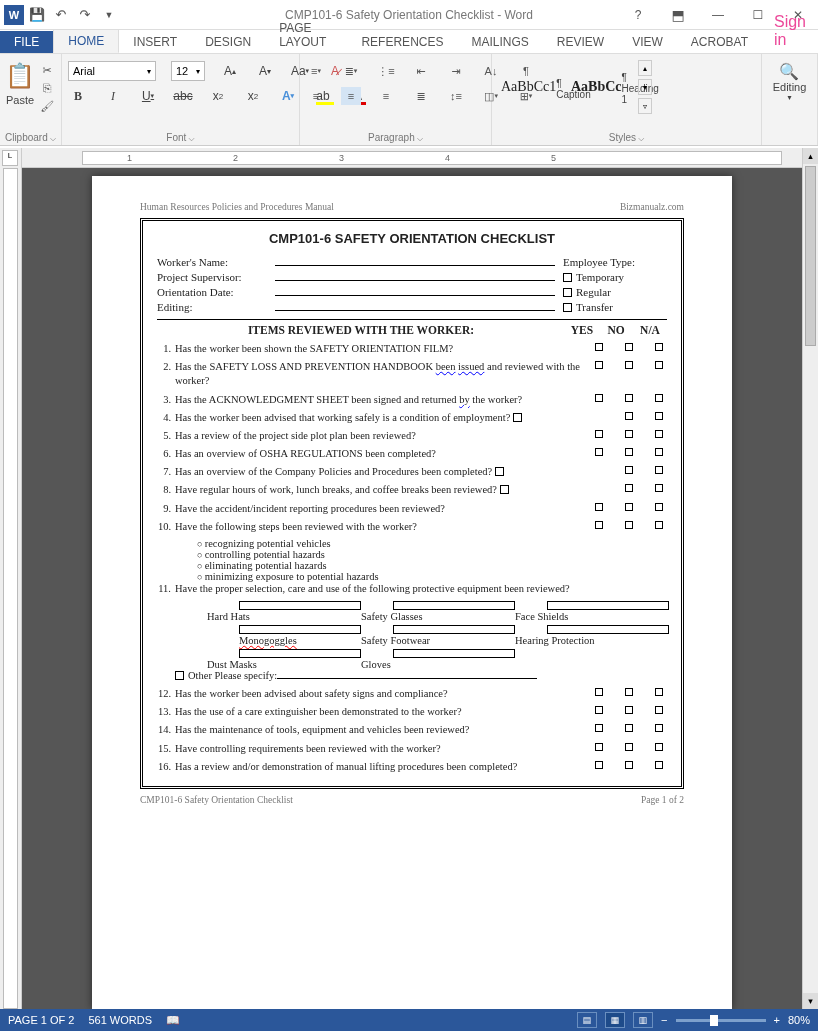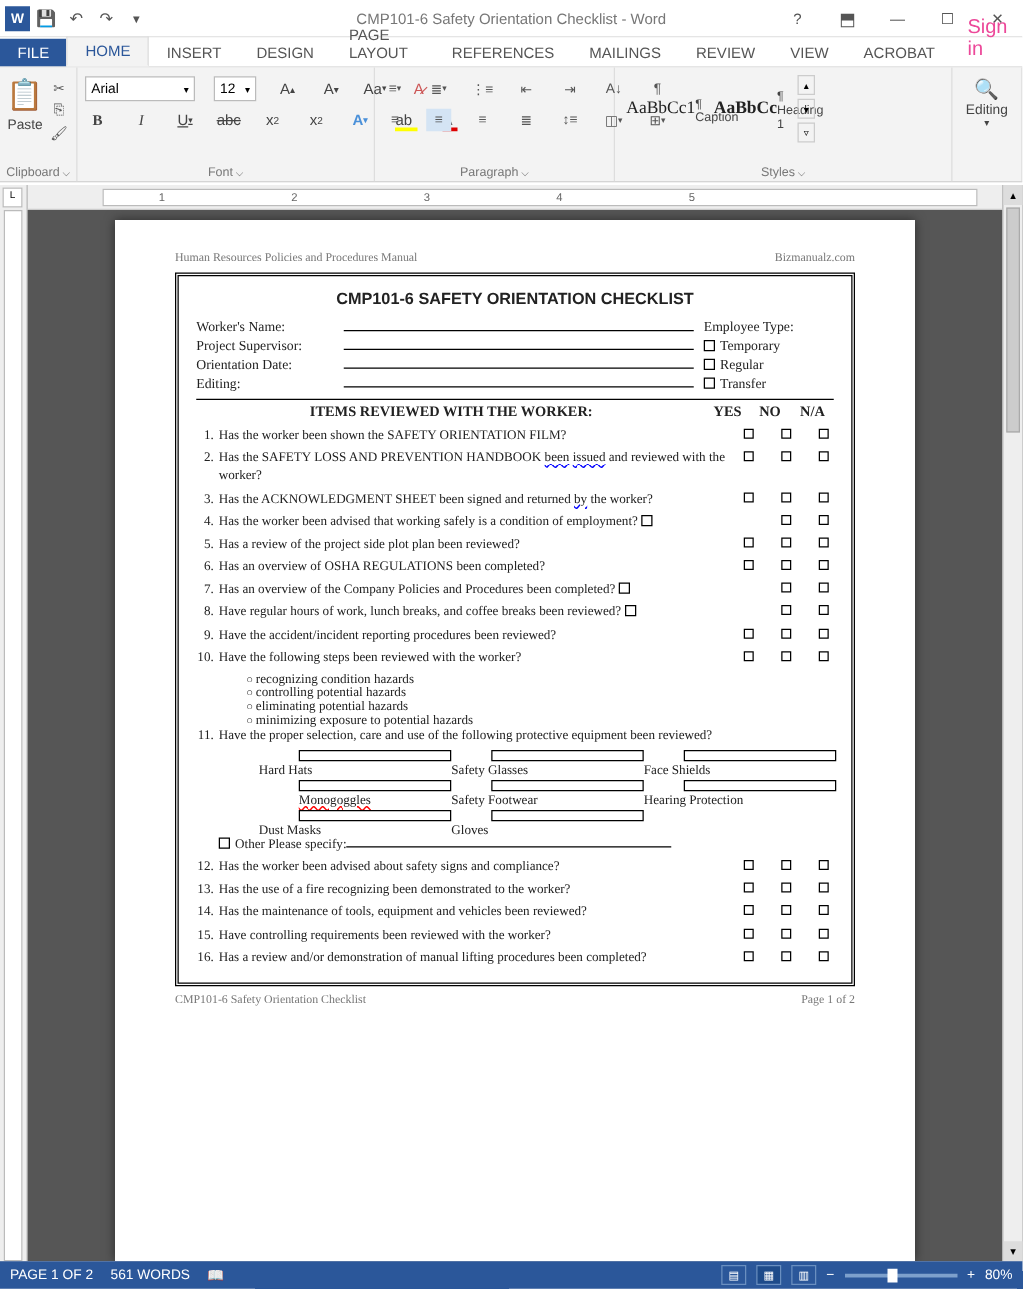--- a/index.html
+++ b/index.html
@@ -385,21 +385,21 @@
                 <span class="n">10.</span>
                 <span class="q">Have the following steps been reviewed with the worker?</span>
                 <span class="cbs">
                   <span class="chk"></span>
                   <span class="chk"></span>
                   <span class="chk"></span>
                 </span>
               </div>
             </div>
           <div class="sublist" id="sublist">
-              <div>recognizing condition hazards</div>
+              <div>recognizing potential vehicles</div>
               <div>controlling potential hazards</div>
               <div>eliminating potential hazards</div>
               <div>minimizing exposure to potential hazards</div>
             </div>
           <div class="item">
               <span class="n">11.</span>
               <span class="q">Have the proper selection, care and use of the following protective equipment been reviewed?</span>
             </div>
           <div class="ppe" id="ppe">
               <span><span class="chk"></span>Hard Hats</span>
@@ -417,21 +417,21 @@
                 <span class="n">12.</span>
                 <span class="q">Has the worker been advised about safety signs and compliance?</span>
                 <span class="cbs">
                   <span class="chk"></span>
                   <span class="chk"></span>
                   <span class="chk"></span>
                 </span>
               </div>
               <div class="item">
                 <span class="n">13.</span>
-                <span class="q">Has the use of a fire recognizing been demonstrated to the worker?</span>
+                <span class="q">Has the use of a care extinguisher been demonstrated to the worker?</span>
                 <span class="cbs">
                   <span class="chk"></span>
                   <span class="chk"></span>
                   <span class="chk"></span>
                 </span>
               </div>
               <div class="item">
                 <span class="n">14.</span>
                 <span class="q">Has the maintenance of tools, equipment and vehicles been reviewed?</span>
                 <span class="cbs">

